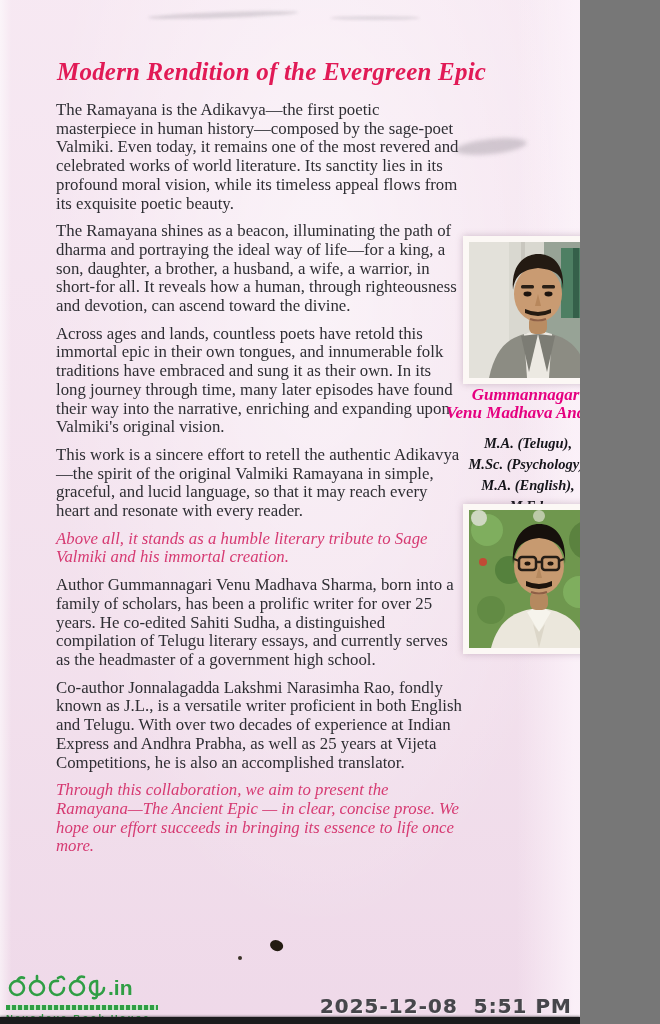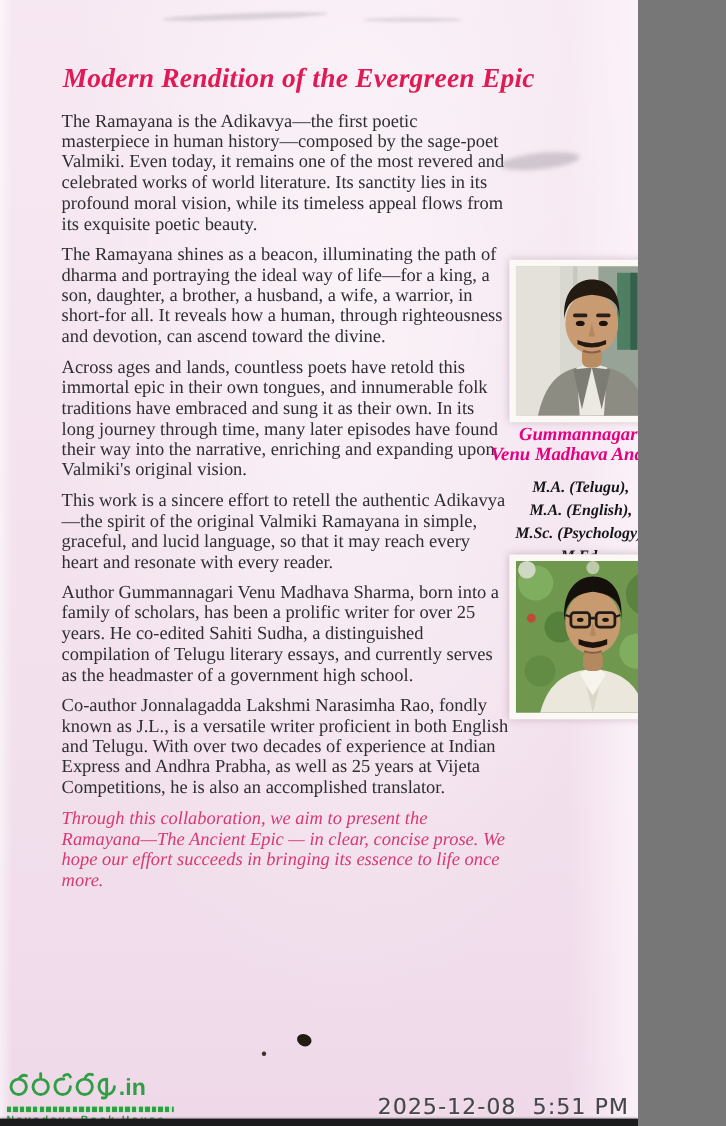--- a/index.html
+++ b/index.html
@@ -28,21 +28,21 @@
   .degrees{position:absolute;left:428px;top:433px;width:200px;text-align:center;
     font-size:14.5px;font-weight:bold;font-style:italic;color:#15151a;line-height:1.45;}
   .caption2{position:absolute;left:400px;top:657px;width:256px;text-align:center;
     font-size:20px;font-weight:bold;font-style:italic;color:#e50080;}
   .logo{position:absolute;left:6px;top:972px;font-family:"Liberation Sans",sans-serif;}
   .logo-strip{width:152px;height:5px;margin-top:1px;
     background:repeating-linear-gradient(90deg,#2f9e44 0 4px,#bfe6c2 4px 6px);}
   .logo-store{margin-top:2px;font-size:9.5px;font-weight:bold;letter-spacing:2.2px;color:#2f9e44;white-space:nowrap;}
   .timestamp{
     position:absolute;right:8px;top:994px;font-family:"DejaVu Sans",sans-serif;
-    font-size:20px;font-weight:normal;color:#46464b;letter-spacing:1px;white-space:pre;
+    font-size:20px;font-weight:bold;color:#46464b;letter-spacing:1px;white-space:pre;
     text-shadow:1px 1px 0 rgba(250,250,250,0.5), -0.5px -0.5px 0 rgba(0,0,0,0.25);
   }
   .bottom-band{position:absolute;left:0;bottom:0;width:100%;height:7px;background:#1b1b1d;
     box-shadow:0 -1px 2px rgba(40,40,40,0.5);}
   .artifact{position:absolute;pointer-events:none;}
   .smudge1{left:455px;top:139px;width:72px;height:15px;border-radius:50%;
     background:rgba(118,112,124,0.30);filter:blur(2px);transform:rotate(-6deg);}
   .streak1{left:148px;top:12px;width:150px;height:6px;border-radius:50%;
     background:rgba(110,105,115,0.22);filter:blur(1.5px);transform:rotate(-2deg);}
   .streak2{left:330px;top:16px;width:90px;height:4px;border-radius:50%;
@@ -57,20 +57,21 @@
 
 <div class="page">
 
   <h1 class="title">Modern Rendition of the Evergreen Epic</h1>
 
   <div class="text-col">
     <p class="para">The Ramayana is the Adikavya—the first poetic masterpiece in human history—composed by the sage-poet Valmiki. Even today, it remains one of the most revered and celebrated works of world literature. Its sanctity lies in its profound moral vision, while its timeless appeal flows from its exquisite poetic beauty.</p>
     <p class="para">The Ramayana shines as a beacon, illuminating the path of dharma and portraying the ideal way of life—for a king, a son, daughter, a brother, a husband, a wife, a warrior, in short-for all. It reveals how a human, through righteousness and devotion, can ascend toward the divine.</p>
     <p class="para">Across ages and lands, countless poets have retold this immortal epic in their own tongues, and innumerable folk traditions have embraced and sung it as their own. In its long journey through time, many later episodes have found their way into the narrative, enriching and expanding upon Valmiki's original vision.</p>
     <p class="para">This work is a sincere effort to retell the authentic Adikavya—the spirit of the original Valmiki Ramayana in simple, graceful, and lucid language, so that it may reach every heart and resonate with every reader.</p>
+    <p class="para accent">Above all, it stands as a humble literary tribute to Sage Valmiki and his immortal creation.</p>
     <p class="para">Author Gummannagari Venu Madhava Sharma, born into a family of scholars, has been a prolific writer for over 25 years. He co-edited Sahiti Sudha, a distinguished compilation of Telugu literary essays, and currently serves as the headmaster of a government high school.</p>
     <p class="para">Co-author Jonnalagadda Lakshmi Narasimha Rao, fondly known as J.L., is a versatile writer proficient in both English and Telugu. With over two decades of experience at Indian Express and Andhra Prabha, as well as 25 years at Vijeta Competitions, he is also an accomplished translator.</p>
     <p class="para accent">Through this collaboration, we aim to present the Ramayana—The Ancient Epic — in clear, concise prose. We hope our effort succeeds in bringing its essence to life once more.</p>
   </div>
 
   <div class="photo-frame photo1">
     <svg width="138" height="136" viewBox="0 0 138 136">
       <rect width="138" height="136" fill="#d9d8d0"></rect>
       <rect x="75" width="63" height="136" fill="#97a396"></rect>
       <rect x="92" y="6" width="40" height="70" fill="#4e7f63"></rect>
@@ -94,22 +95,22 @@
     </svg>
   </div>
 
   <div class="caption1">
     <div>Gummannagari</div>
     <div>Venu Madhava Andhra</div>
   </div>
 
   <div class="degrees">
     <div>M.A. (Telugu),</div>
+    <div>M.Sc. (Psychology),</div>
     <div>M.A. (English),</div>
-    <div>M.Sc. (Psychology),</div>
     <div>M.Ed.</div>
   </div>
 
   <div class="photo-frame photo2">
     <svg width="140" height="138" viewBox="0 0 140 138">
       <rect width="140" height="138" fill="#6f974e"></rect>
       <circle cx="18" cy="20" r="16" fill="#7fae5e"></circle>
       <circle cx="120" cy="30" r="20" fill="#5b823f"></circle>
       <circle cx="40" cy="60" r="14" fill="#55813d"></circle>
       <circle cx="110" cy="82" r="16" fill="#7fae5e"></circle>

